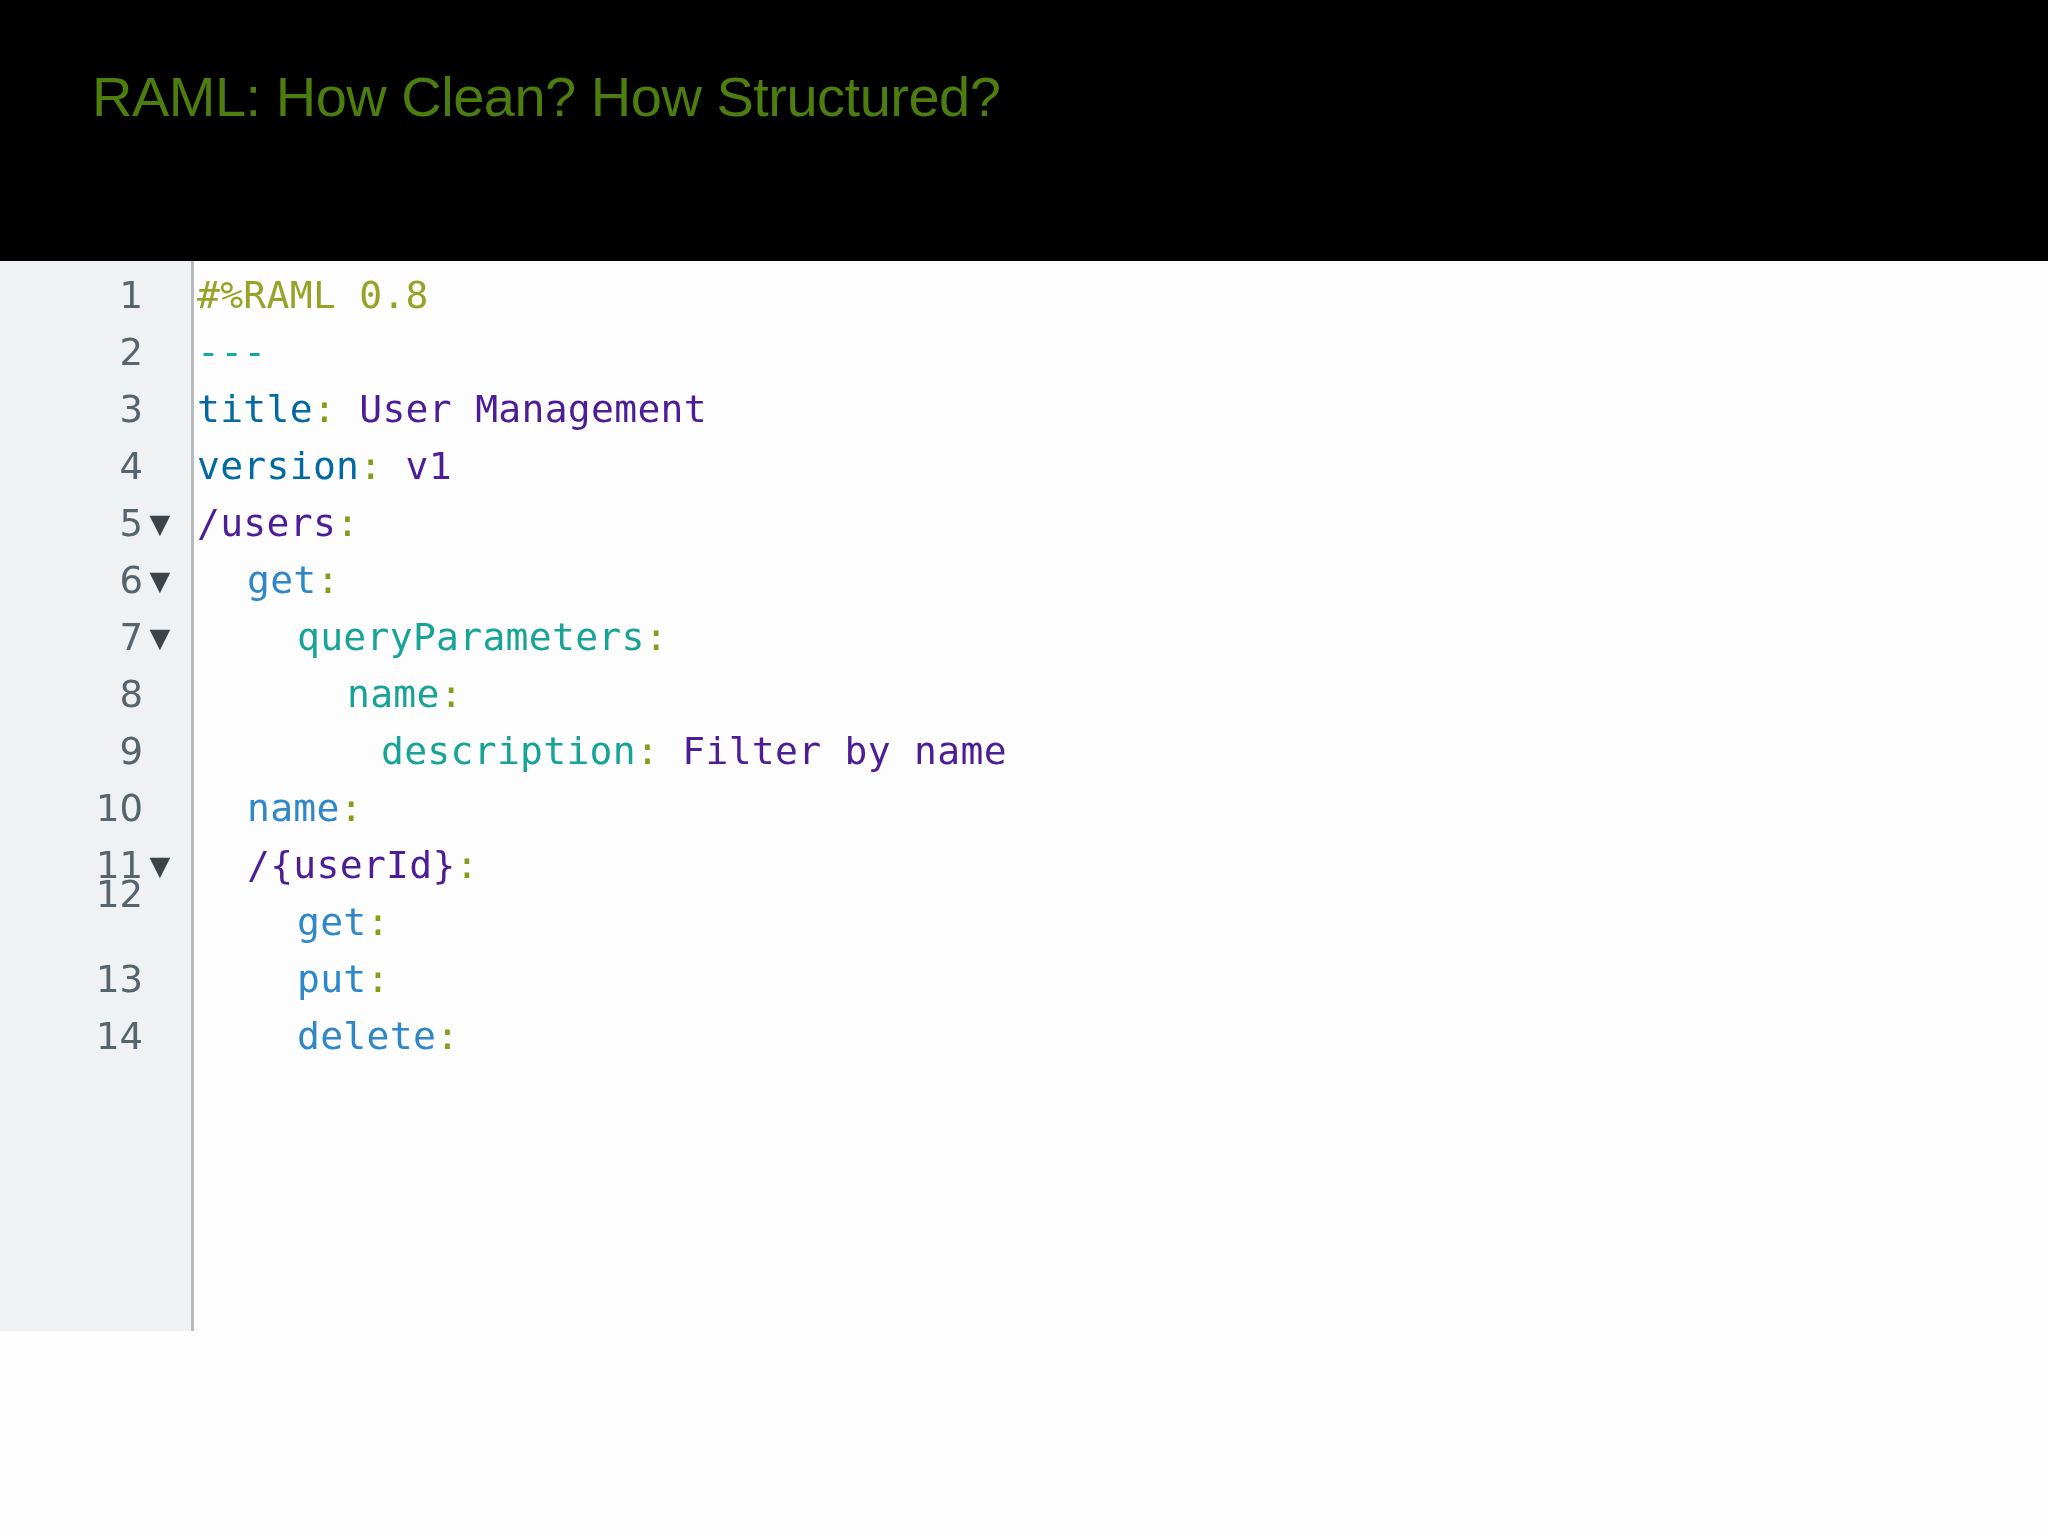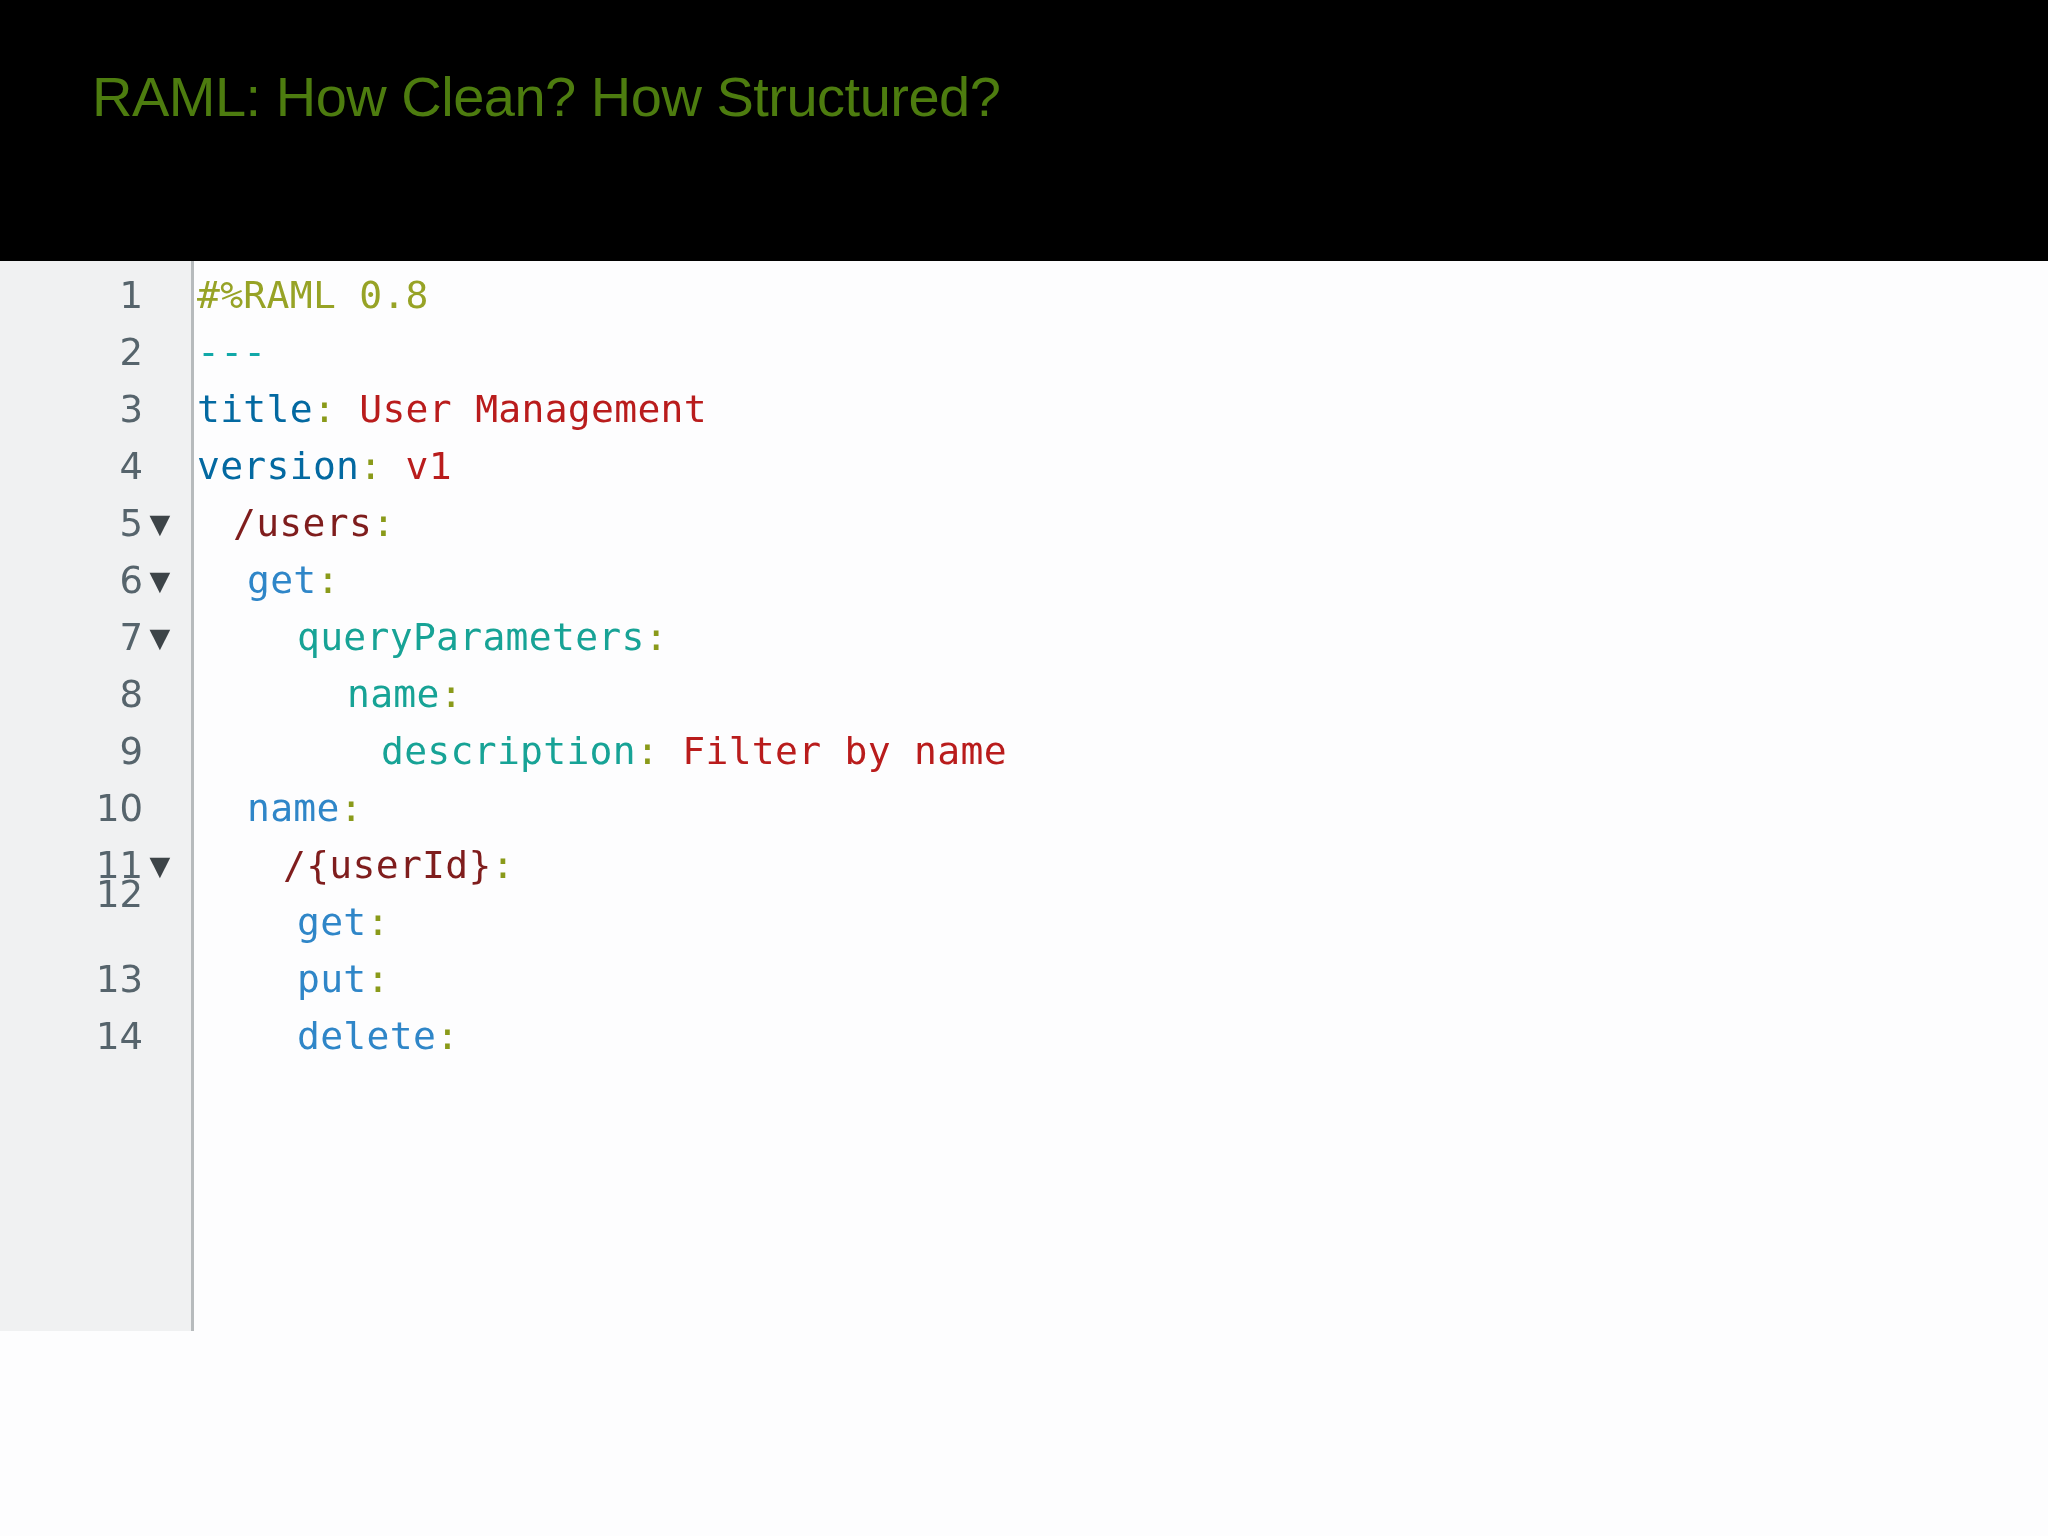--- a/index.html
+++ b/index.html
@@ -111,22 +111,22 @@
     font-family: "DejaVu Sans Mono", monospace;
     font-size: 38px;
     line-height: 57px;
     letter-spacing: 0.3px;
   }
 
   
   .t-directive { color: #97a326; }
   .t-marker    { color: #11a8a8; }
   .t-prop      { color: #0369a1; }
-  .t-value     { color: #b91c1c; }
-  .t-resource  { color: #7f1d1d; margin-left: 36px; }
+  .t-value     { color: #4c1d95; }
+  .t-resource  { color: #4c1d95; }
   .t-method    { color: #2f86c8; }
   .t-param     { color: #17a396; }
   .t-colon     { color: #8a9a1a; }
 </style>
 </head>
 <body>
 
 <div id="screen">
 
   <div class="header-band"></div>

